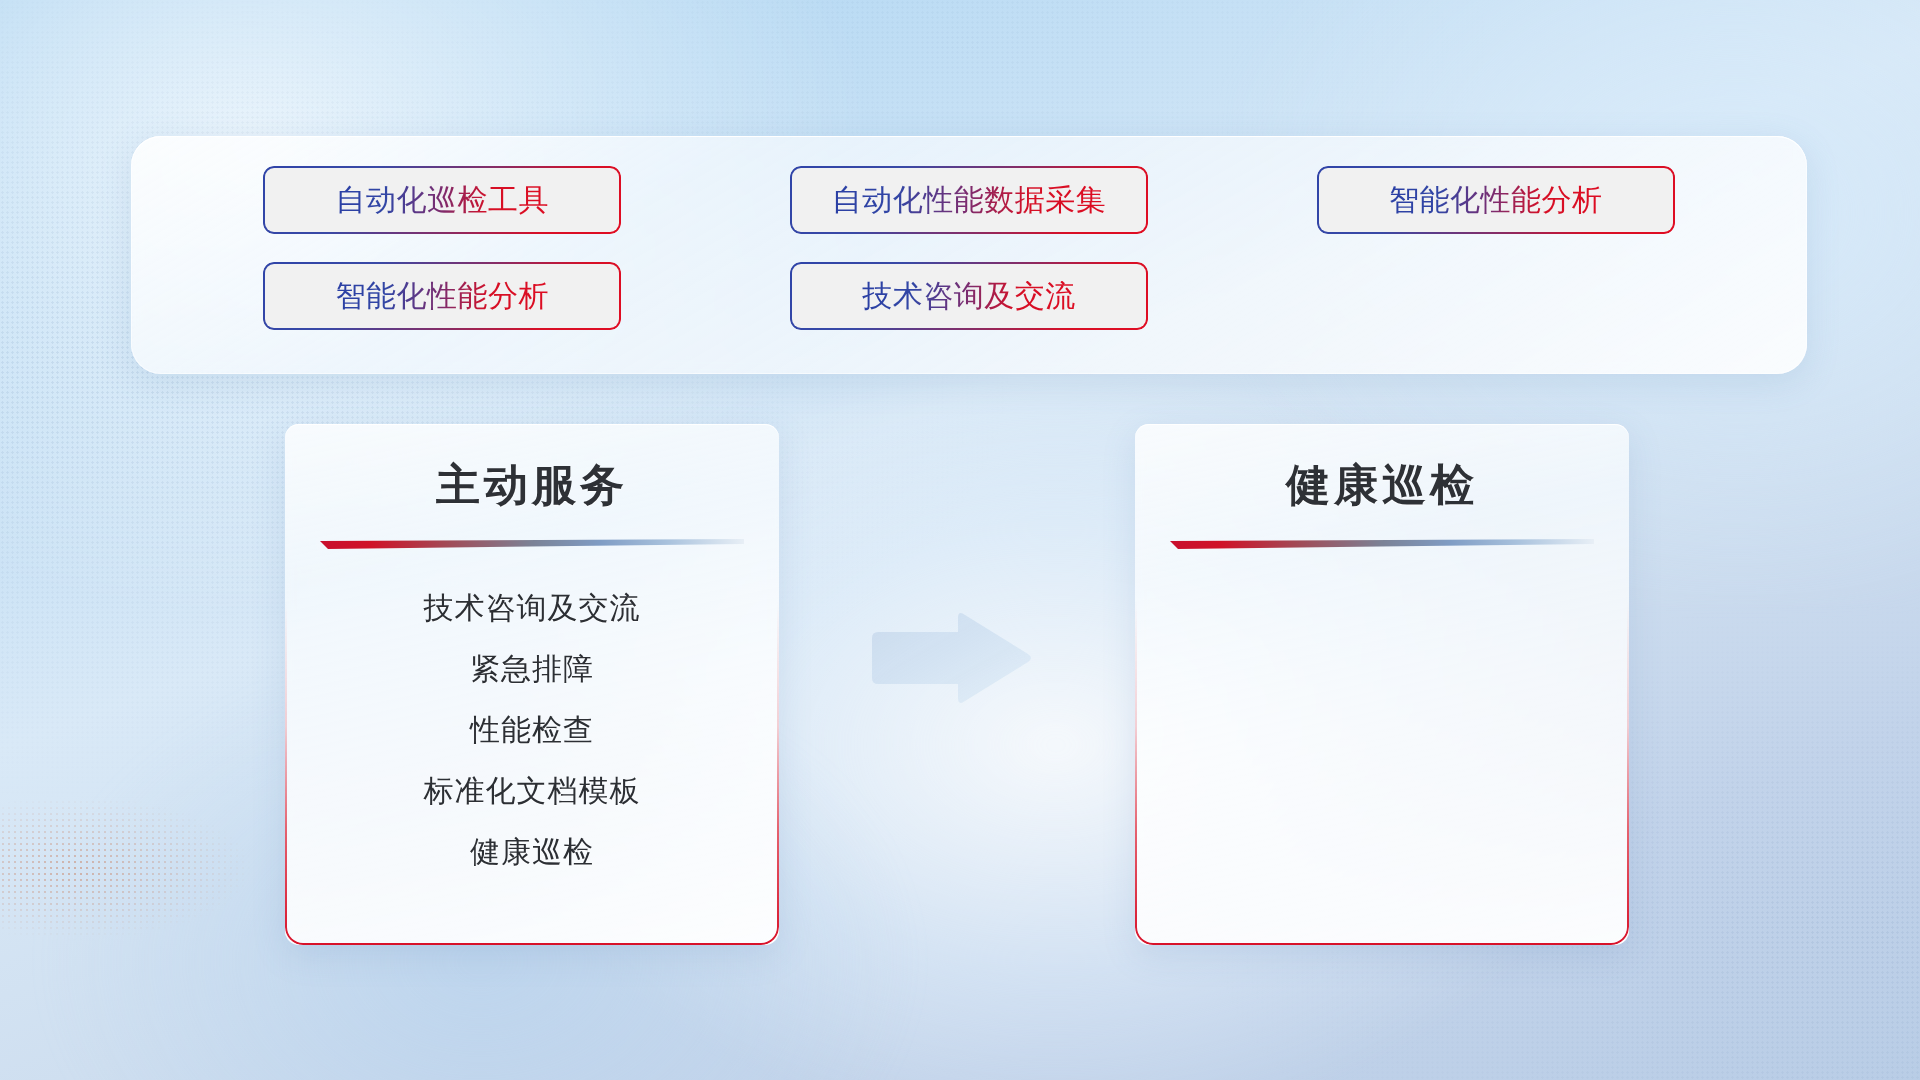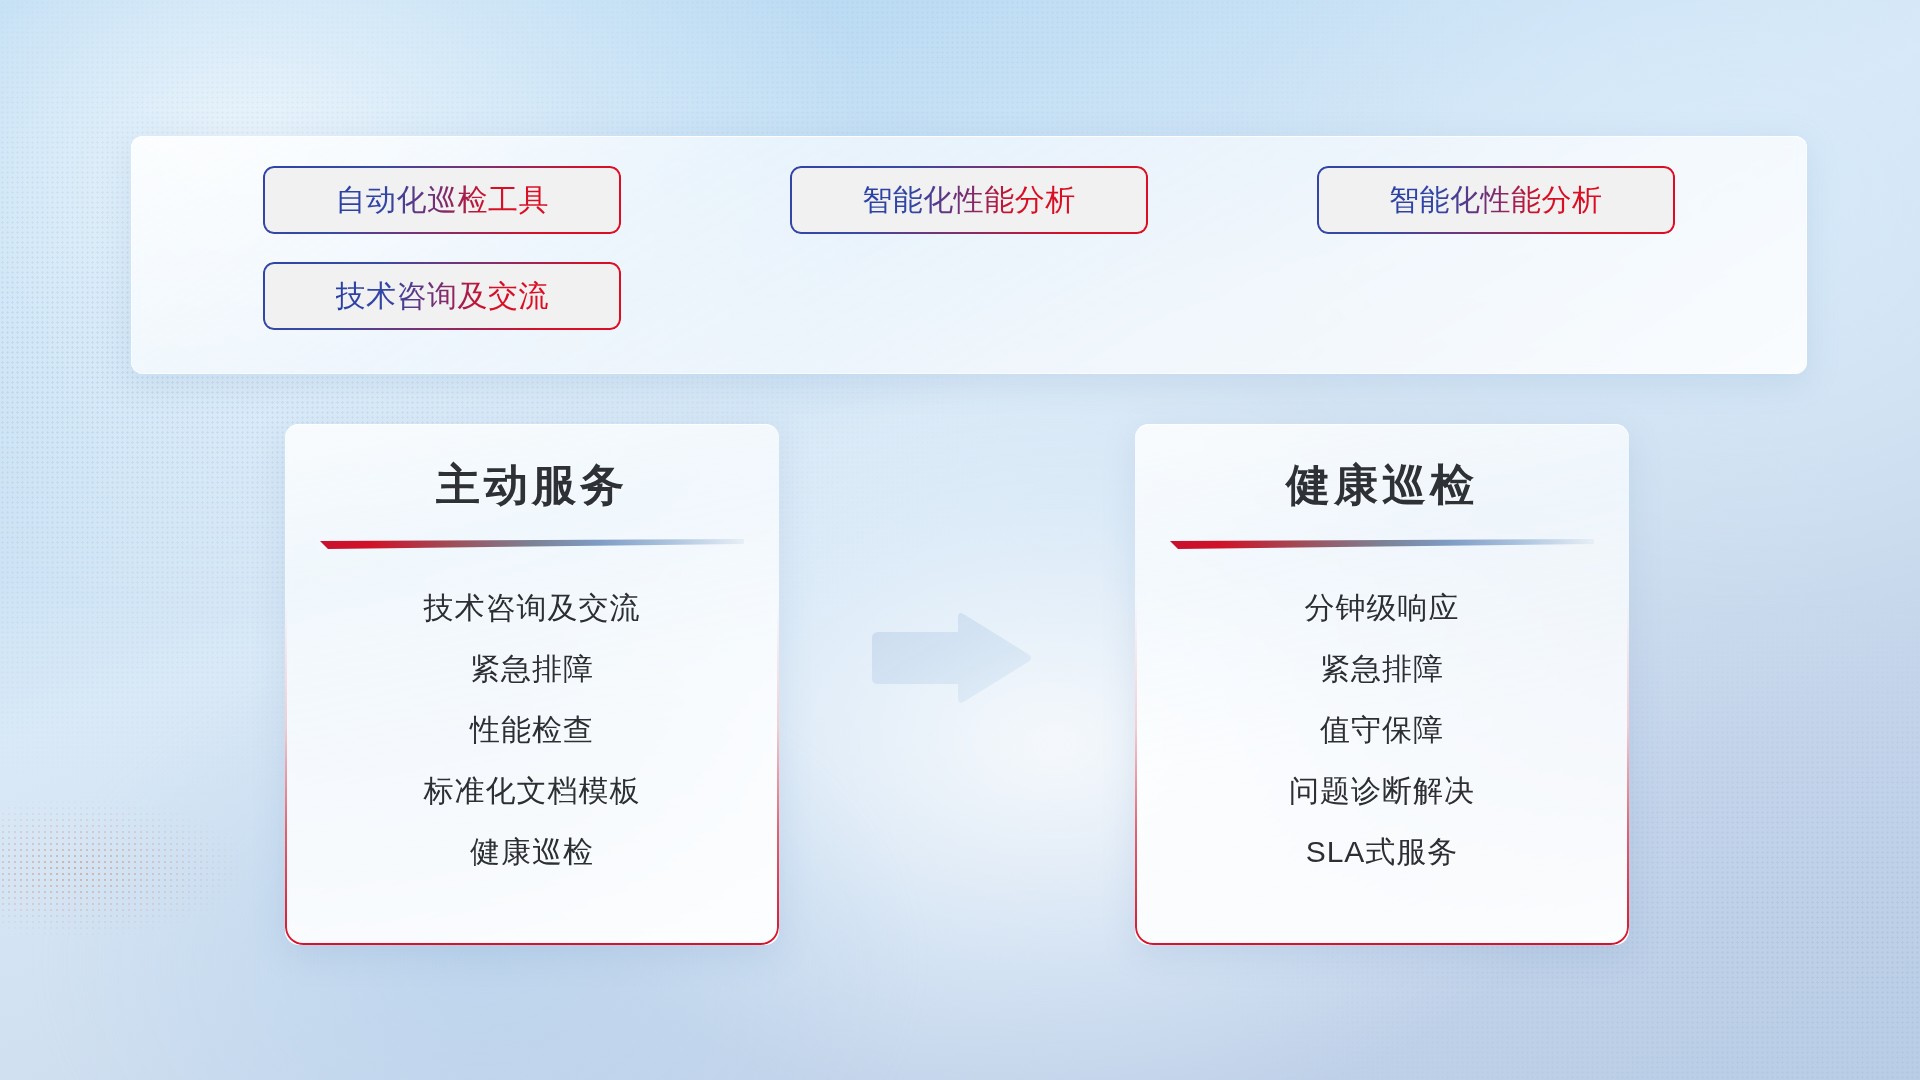--- a/index.html
+++ b/index.html
@@ -52,21 +52,21 @@
     background-image:radial-gradient(rgba(198,110,70,.55) 1px,transparent 1.2px);
     background-size:6px 6px;
     -webkit-mask-image:radial-gradient(ellipse 60% 60% at 18% 40%,rgba(0,0,0,1) 0%,rgba(0,0,0,0) 70%);
             mask-image:radial-gradient(ellipse 60% 60% at 18% 40%,rgba(0,0,0,1) 0%,rgba(0,0,0,0) 70%);
     opacity:.8;
   }
 
   
   #top-panel{
     position:absolute;left:131px;top:136px;width:1676px;height:238px;
-    border-radius:12px;
+    border-radius:30px;
     background:linear-gradient(150deg,rgba(255,255,255,.86) 0%,rgba(247,251,255,.70) 30%,rgba(255,255,255,.60) 62%,rgba(255,255,255,.88) 100%);
     box-shadow:0 8px 34px rgba(95,135,180,.16),
                inset 0 1px 0 rgba(255,255,255,.95),
                inset 0 0 0 1px rgba(255,255,255,.5);
     backdrop-filter:blur(6px);
     display:grid;
     grid-template-columns:repeat(3,1fr);
     grid-template-rows:repeat(2,1fr);
     align-items:center;
     justify-items:center;
@@ -166,20 +166,23 @@
 <div id="bg-glow-d"></div>
 <div id="bg-dots"></div>
 <div id="bg-dots-warm"></div>
 
 <section id="top-panel">
 
   <div class="pill">
     <span class="pill-label">自动化巡检工具</span>
   </div>
 
+  <div class="pill">
+    <span class="pill-label">自动化性能数据采集</span>
+  </div>
 
   <div class="pill">
     <span class="pill-label">智能化性能分析</span>
   </div>
 
   <div class="pill">
     <span class="pill-label">智能化性能分析</span>
   </div>
 
   <div class="pill">
@@ -244,20 +247,13 @@
           <stop offset="50%" stop-color="#7b8296"></stop>
           <stop offset="66%" stop-color="#7f9cc4"></stop>
           <stop offset="82%" stop-color="#a9c2dd"></stop>
           <stop offset="100%" stop-color="#e8eff6"></stop>
         </linearGradient>
       </defs>
       <path d="M0 2 L424 0 L424 5 L8 10 Z" fill="url(#divgradB)"></path>
     </svg>
   </div>
 
-  <ul class="card-list">
-    <li>分钟级响应</li>
-    <li>紧急排障</li>
-    <li>值守保障</li>
-    <li>问题诊断解决</li>
-    <li>SLA式服务</li>
-  </ul>
 </section>
 
 </body></html>

